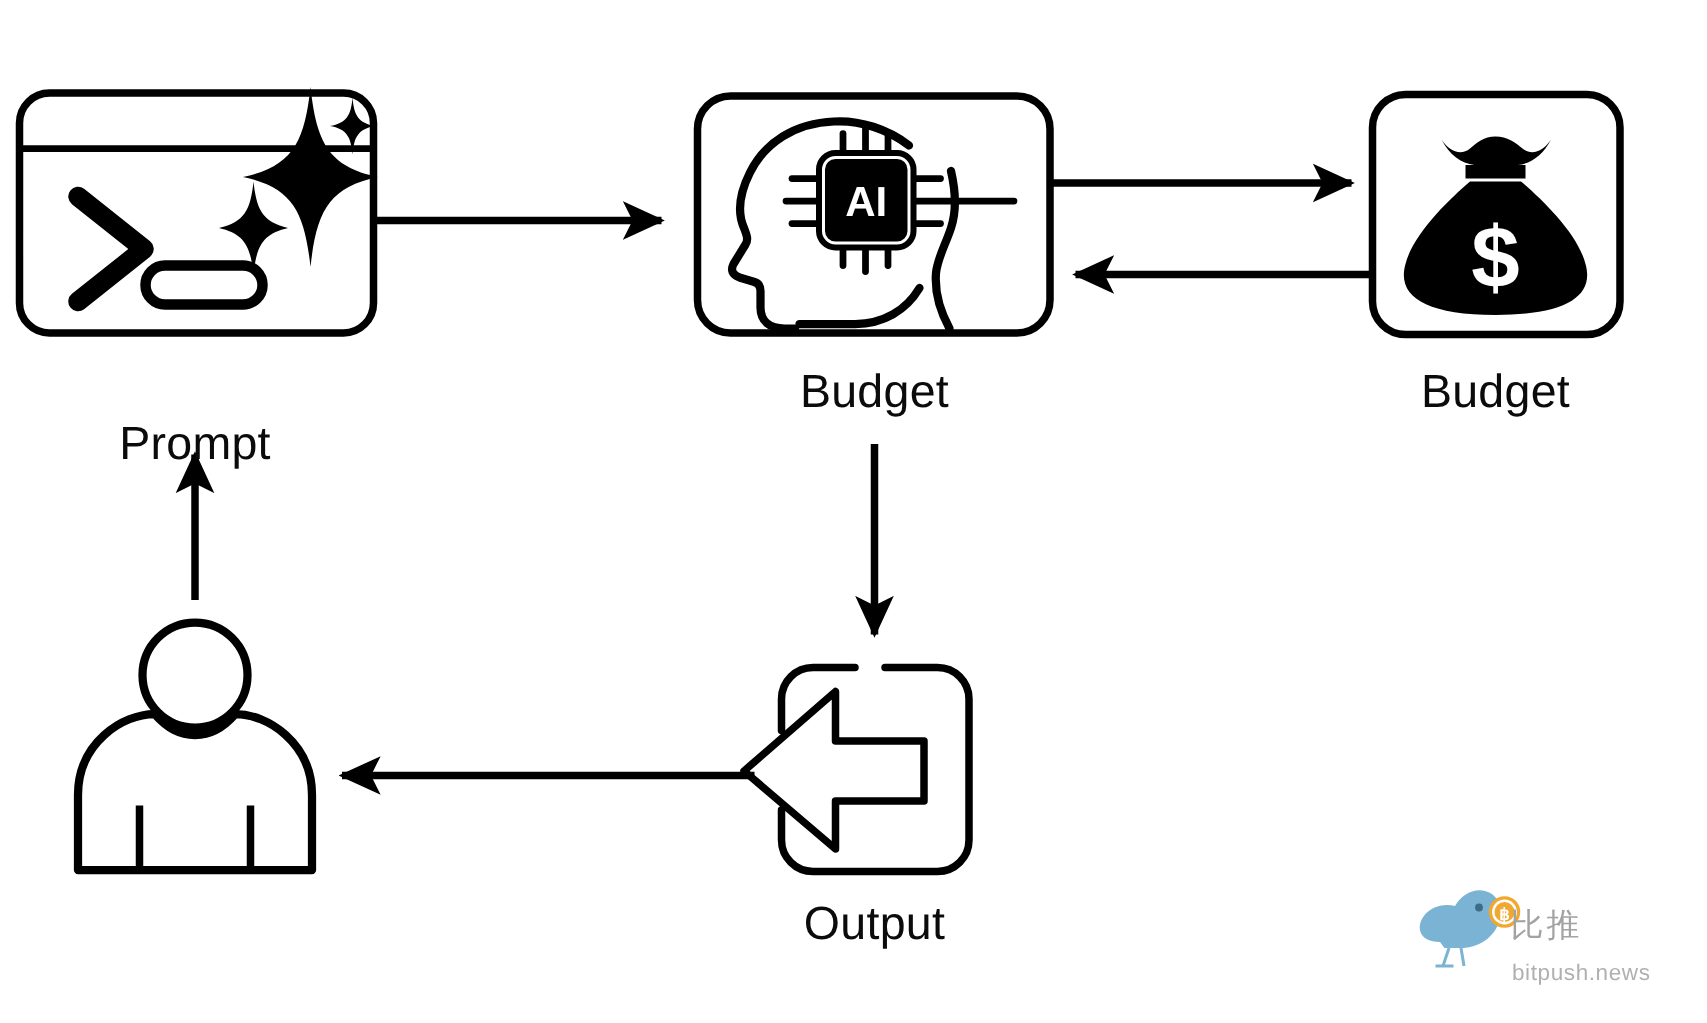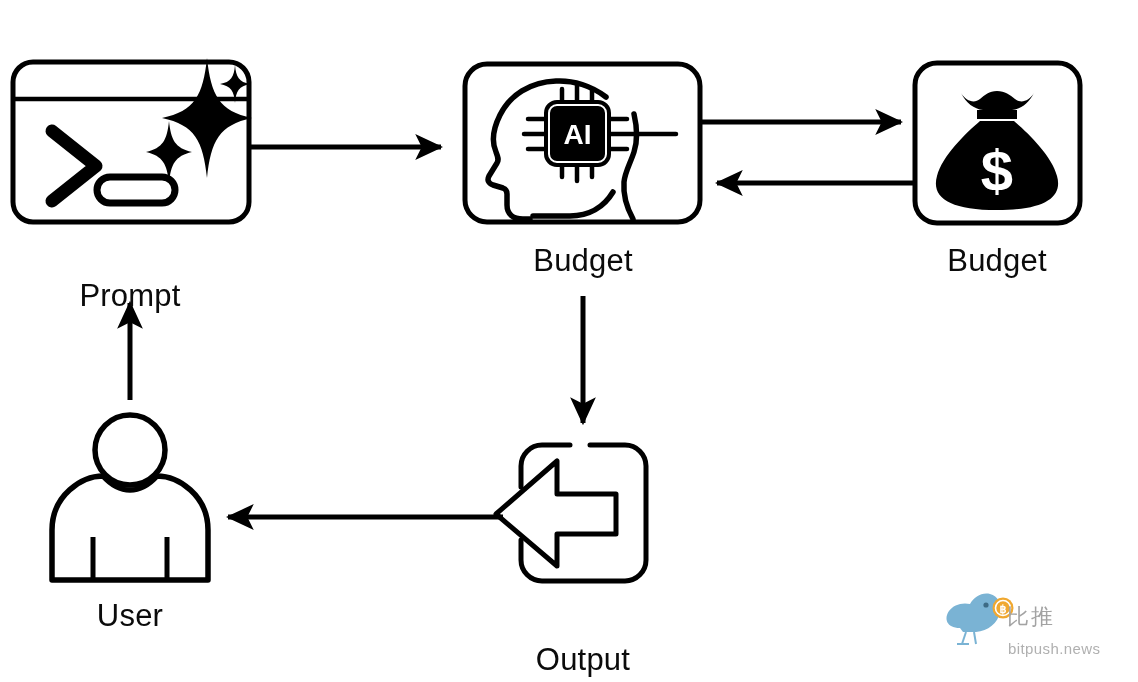--- a/index.html
+++ b/index.html
@@ -247,22 +247,21 @@
       <text x="1003" y="613" text-anchor="middle" font-family="Liberation Sans, sans-serif" font-size="11" font-weight="bold" fill="#ffffff">฿</text>
     </g>
   </svg>
 
   <div class="node-label" style="left:30px; top:244px; width:200px;margin-top:36px;">Prompt</div>
 
   <div class="node-label" style="left:483px; top:245px; width:200px;">Budget</div>
 
   <div class="node-label" style="left:897px; top:245px; width:200px;">Budget</div>
 
-  <div class="node-label" style="left:483px; top:600px; width:200px;margin-top:44px;">Output</div>
-
-  <div class="node-label" style="left:30px; top:600px; width:200px;">User</div>
+  <div class="node-label" style="left:483px; top:600px; width:200px;">Output</div>
+
 
   <div class="wm">
     <div class="wm-text wm-cn">比推</div>
     <div class="wm-text wm-url">bitpush.news</div>
   </div>
 
 </div>
 
 </body></html>

